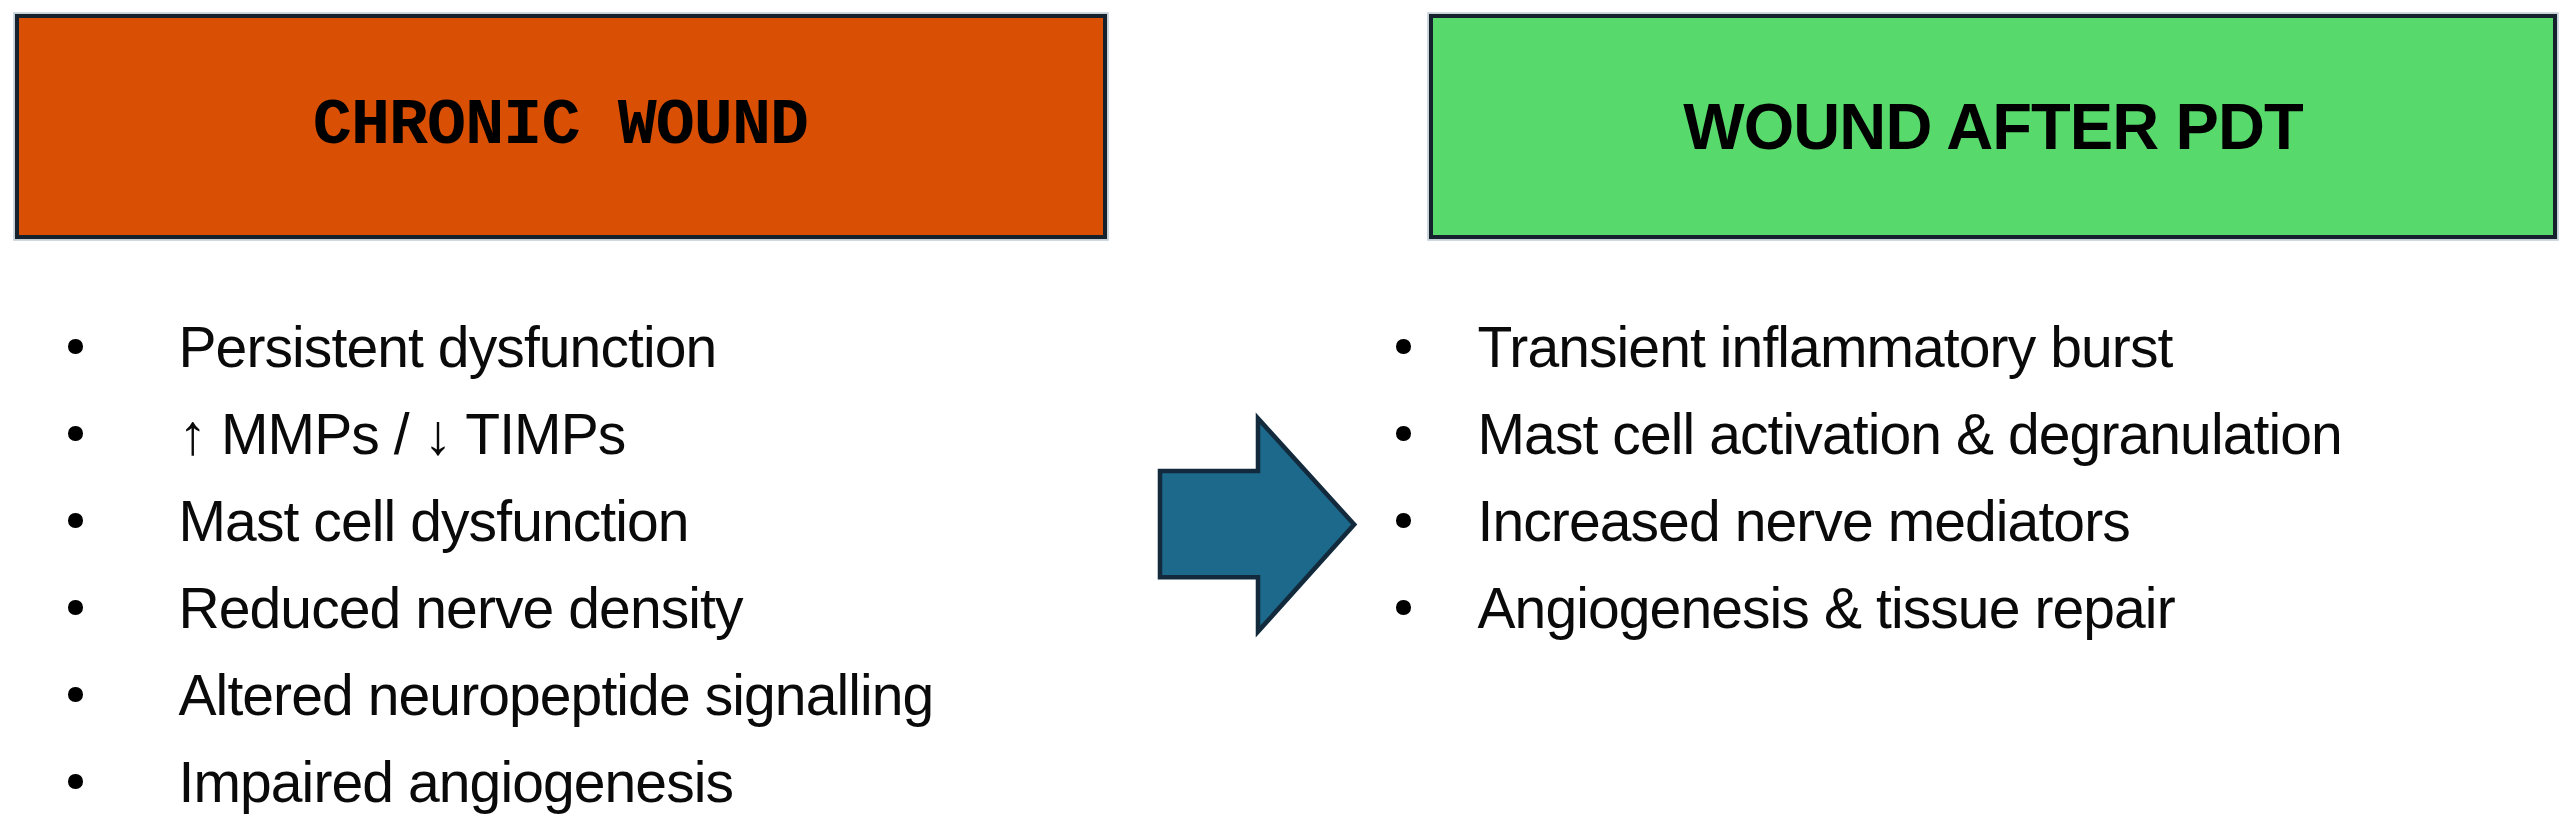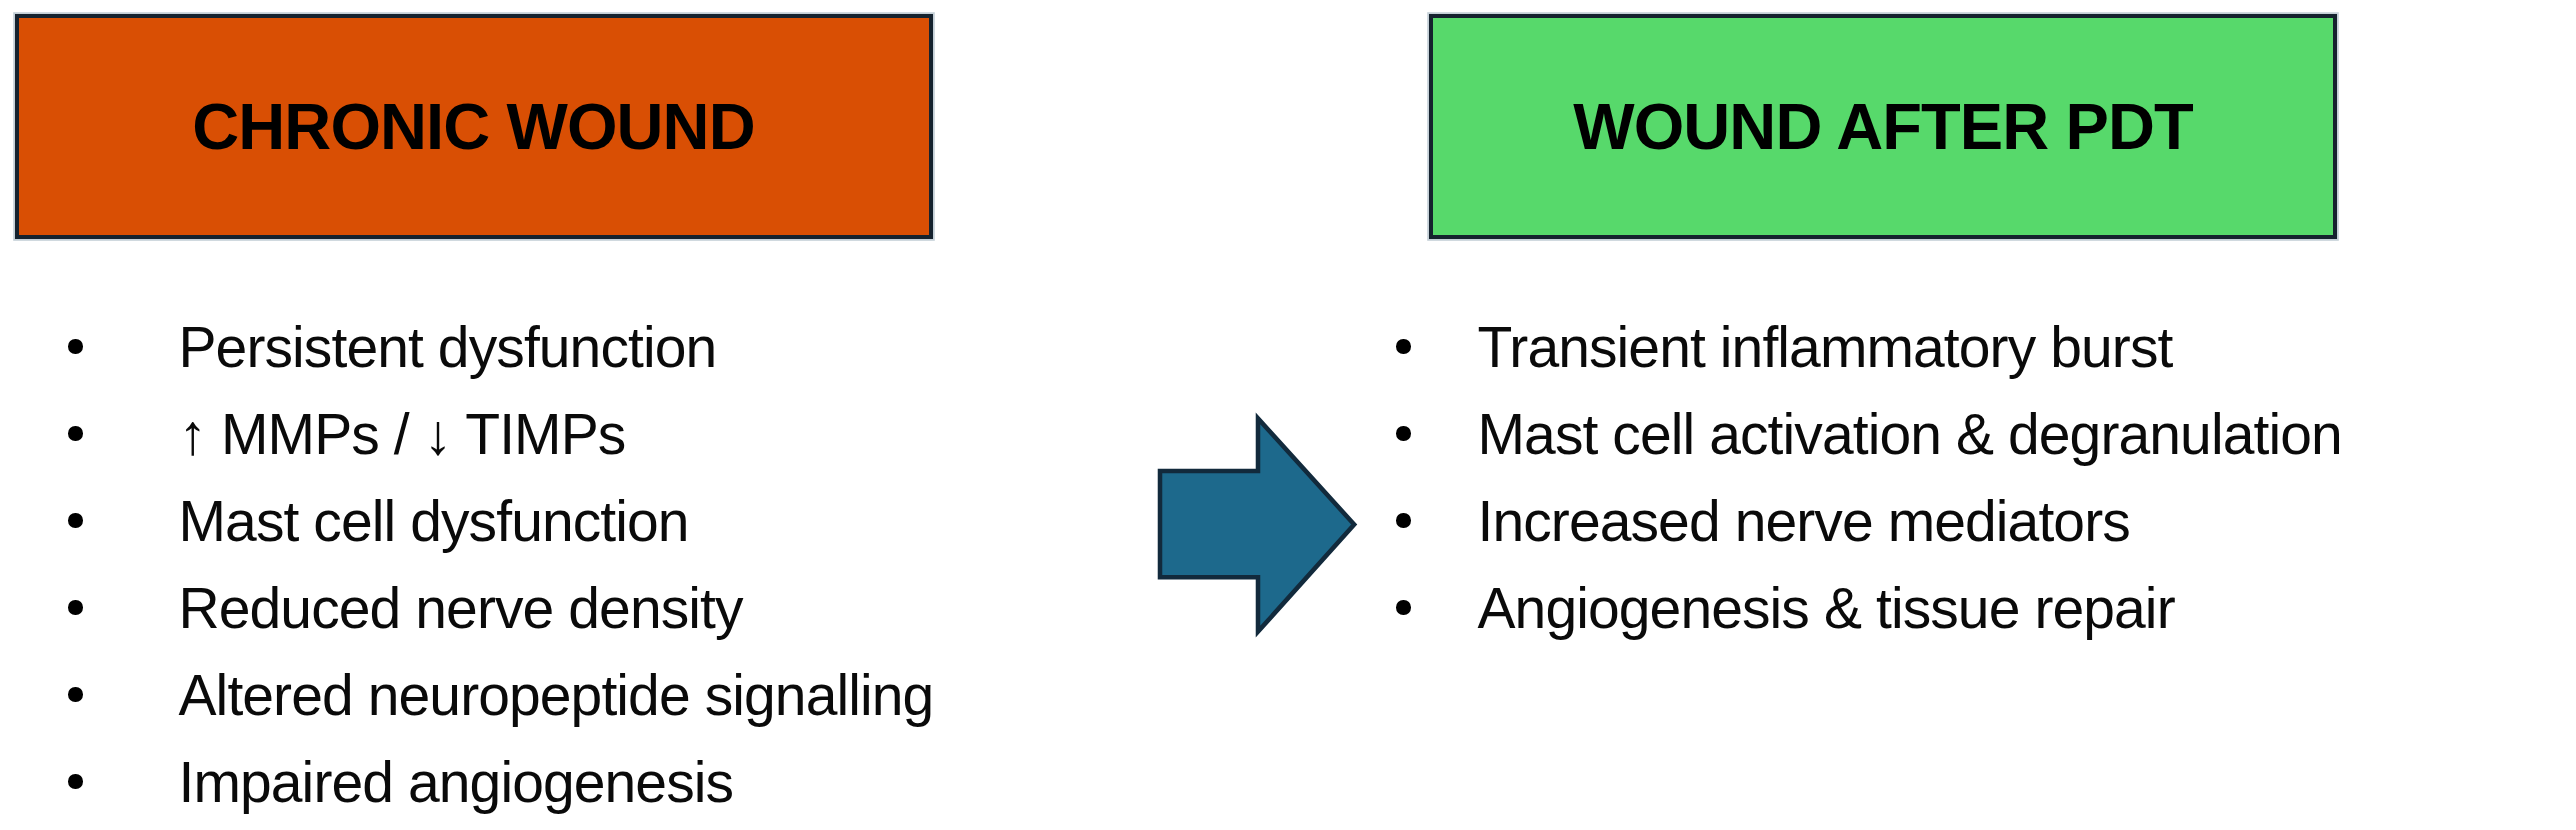--- a/index.html
+++ b/index.html
@@ -22,26 +22,27 @@
     height: 225px;
     border: 4.5px solid var(--box-border, #15222E);
     box-shadow: 0 0 0 1.8px rgba(90, 120, 140, 0.35);
     box-sizing: border-box;
     display: flex;
     align-items: center;
     justify-content: center;
   }
   .header-box.left {
     left: 14.5px;
-    width: 918px;
+    width: 1092px;
     background: var(--chronic-box-fill, #D94F04);
+    font-family: Liberation Mono, monospace;
   }
   .header-box.right {
     left: 1429px;
-    width: 908px;
+    width: 1128px;
     background: var(--pdt-box-fill, #57D96B);
   }
   .header-title {
     font-size: 65px;
     font-weight: 700;
     letter-spacing: -0.9px;
     color: #000;
     white-space: nowrap;
   }
   .bullet-list {

